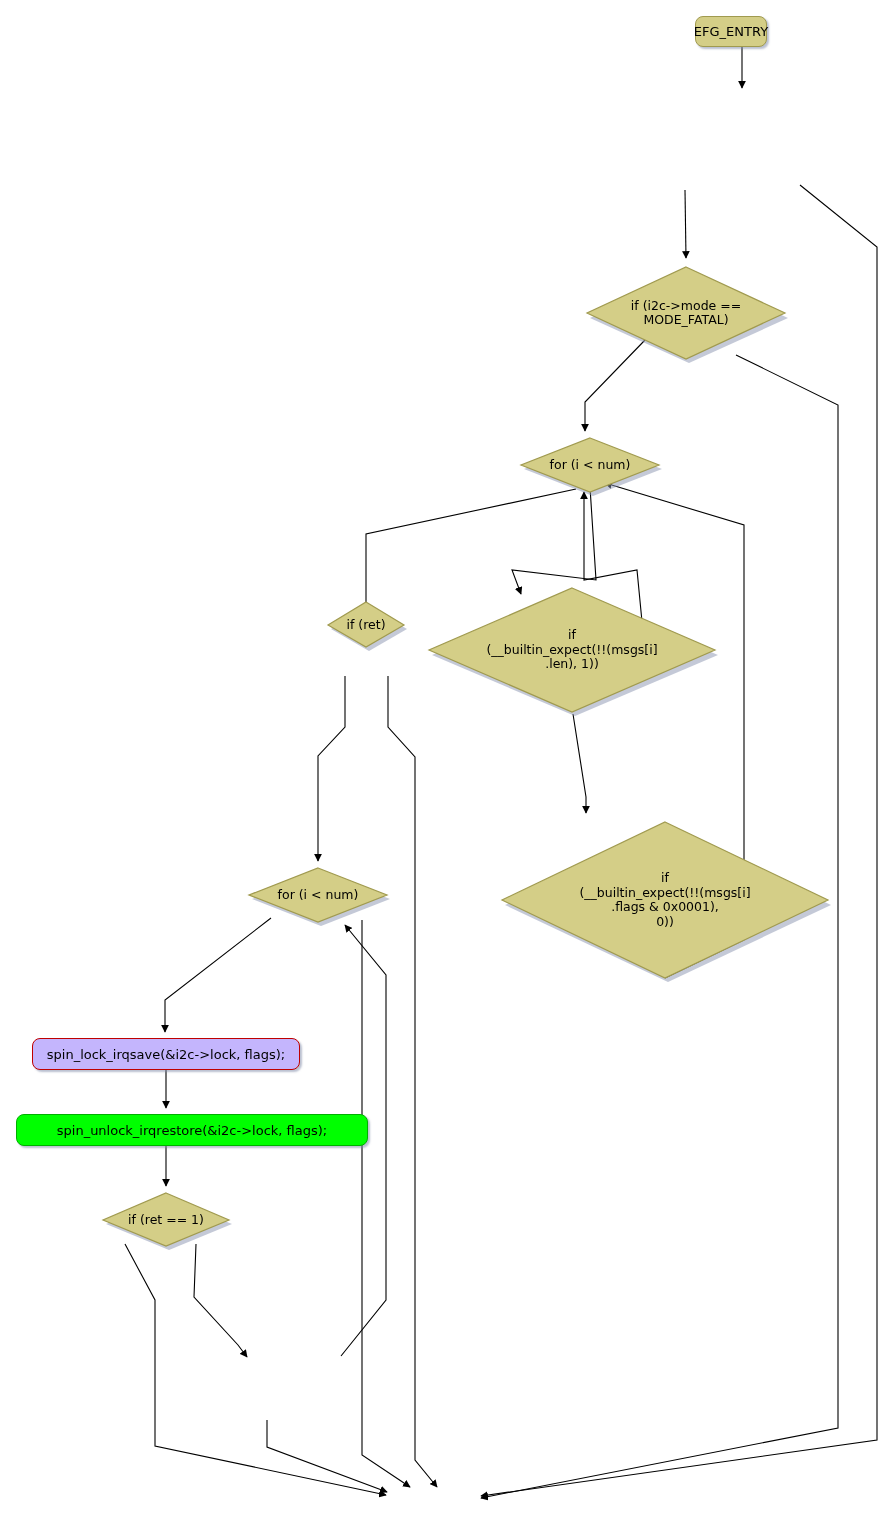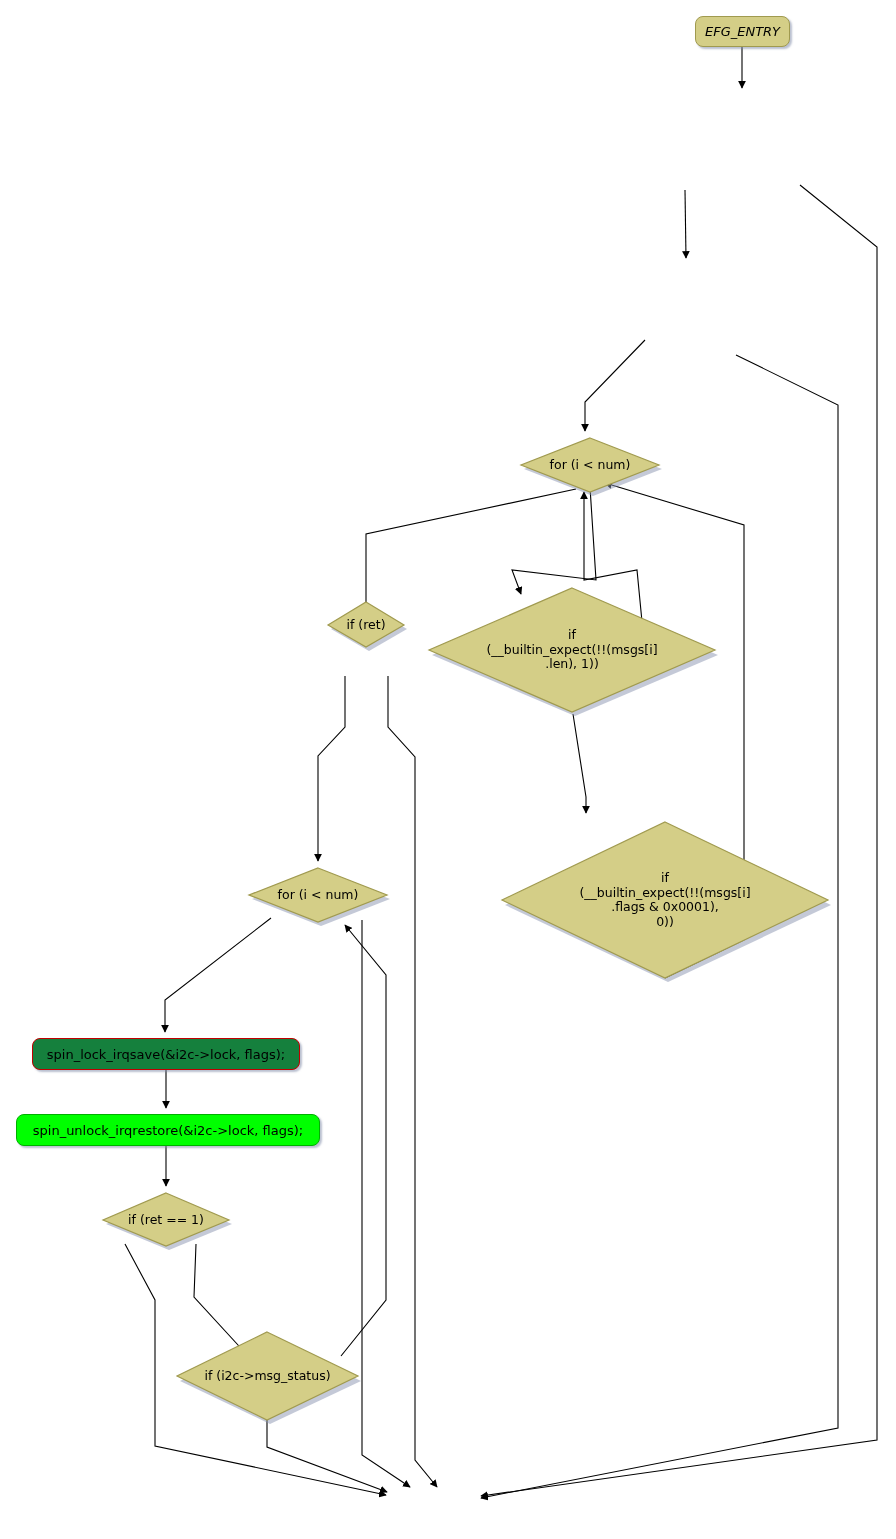--- a/index.html
+++ b/index.html
@@ -10,21 +10,21 @@
 
   
   .term{
     border:1.2px solid #a09a4f;
     border-radius:8px;
     background:#D4CE87;
     box-shadow:2px 2px 2px rgba(130,140,170,.55);
     display:flex;align-items:center;justify-content:center;
     font-size:13px;color:#000;white-space:nowrap;
   }
-  .term.red{background:#15803d;border-color:#c00000;color:#000;}
+  .term.red{background:#c4b5fd;border-color:#c00000;color:#000;}
   .term.green{background:#00FF00;border-color:#00b000;color:#000;}
 
   
   .dia{display:block;}
   .dia svg{display:block;overflow:visible;}
   .dia .dlabel{
     position:absolute;left:0;top:0;width:100%;height:100%;
     display:flex;align-items:center;justify-content:center;
     text-align:center;font-size:12.5px;line-height:1.16;color:#000;
     pointer-events:none;white-space:pre;
@@ -78,25 +78,33 @@
       <path d="M125,1244 L155,1300 L155,1446 L386,1495"></path>
 
       <path d="M341,1356 L386,1300 L386,975 L345,925"></path>
 
       <path d="M267,1420 L267,1447 L387,1492"></path>
 
       <path d="M362,920 L362,1455 L410,1487"></path>
     </g>
   </svg>
 
-  <div class="node term" style="left:695px;top:16px;width:95px;height:31px;font-style:italic;">
+  <div class="node term" style="left:695px;top:16px;width:72px;height:31px;">
     <span>EFG_ENTRY</span>
   </div>
 
 
+  <div class="node dia" style="left:585px;top:265px;width:202px;height:96px;">
+    <svg width="202" height="96" viewBox="0 0 202 96">
+      <polygon points="101,4 200,50 101,95 2,50" fill="#8a93b0" opacity=".5" transform="translate(3,3)"></polygon>
+      <polygon points="101,2 200,48 101,94 2,48" fill="#D4CE87" stroke="#A09A4F" stroke-width="1.2"></polygon>
+    </svg>
+    <div class="dlabel">if (i2c-&gt;mode ==
+MODE_FATAL)</div>
+  </div>
 
   <div class="node dia" style="left:519px;top:437px;width:142px;height:57px;">
     <svg width="142" height="57" viewBox="0 0 142 57">
       <polygon points="71,3 140,29 71,56 2,29" fill="#8a93b0" opacity=".5" transform="translate(3,3)"></polygon>
       <polygon points="71,1 140,28 71,55 2,28" fill="#D4CE87" stroke="#A09A4F" stroke-width="1.2"></polygon>
     </svg>
     <div class="dlabel">for (i &lt; num)</div>
   </div>
 
   <div class="node dia" style="left:326px;top:601px;width:80px;height:48px;">
@@ -133,37 +141,30 @@
       <polygon points="71,3 140,29 71,56 2,29" fill="#8a93b0" opacity=".5" transform="translate(3,3)"></polygon>
       <polygon points="71,1 140,28 71,55 2,28" fill="#D4CE87" stroke="#A09A4F" stroke-width="1.2"></polygon>
     </svg>
     <div class="dlabel">for (i &lt; num)</div>
   </div>
 
   <div class="node term red" style="left:32px;top:1038px;width:268px;height:32px;">
     <span>spin_lock_irqsave(&amp;i2c-&gt;lock, flags);</span>
   </div>
 
-  <div class="node term green" style="left:16px;top:1114px;width:304px;height:32px;">
+  <div class="node term green" style="left:16px;top:1114px;width:352px;height:32px;">
     <span>spin_unlock_irqrestore(&amp;i2c-&gt;lock, flags);</span>
   </div>
 
   <div class="node dia" style="left:101px;top:1192px;width:130px;height:56px;">
     <svg width="130" height="56" viewBox="0 0 130 56">
       <polygon points="65,3 128,29 65,55 2,29" fill="#8a93b0" opacity=".5" transform="translate(3,3)"></polygon>
       <polygon points="65,1 128,28 65,54 2,28" fill="#D4CE87" stroke="#A09A4F" stroke-width="1.2"></polygon>
     </svg>
     <div class="dlabel">if (ret == 1)</div>
   </div>
 
-  <div class="node dia" style="left:175px;top:1330px;width:185px;height:92px;">
-    <svg width="185" height="92" viewBox="0 0 185 92">
-      <polygon points="92,4 183,48 92,91 2,48" fill="#8a93b0" opacity=".5" transform="translate(3,3)"></polygon>
-      <polygon points="92,2 183,46 92,90 2,46" fill="#D4CE87" stroke="#A09A4F" stroke-width="1.2"></polygon>
-    </svg>
-    <div class="dlabel">if (i2c-&gt;msg_status)</div>
-  </div>
 
   <div class="node term" style="left:393px;top:1544px;width:80px;height:42px;">
     <span>EFG_EXIT</span>
   </div>
 
 </div>
 
 </body></html>

